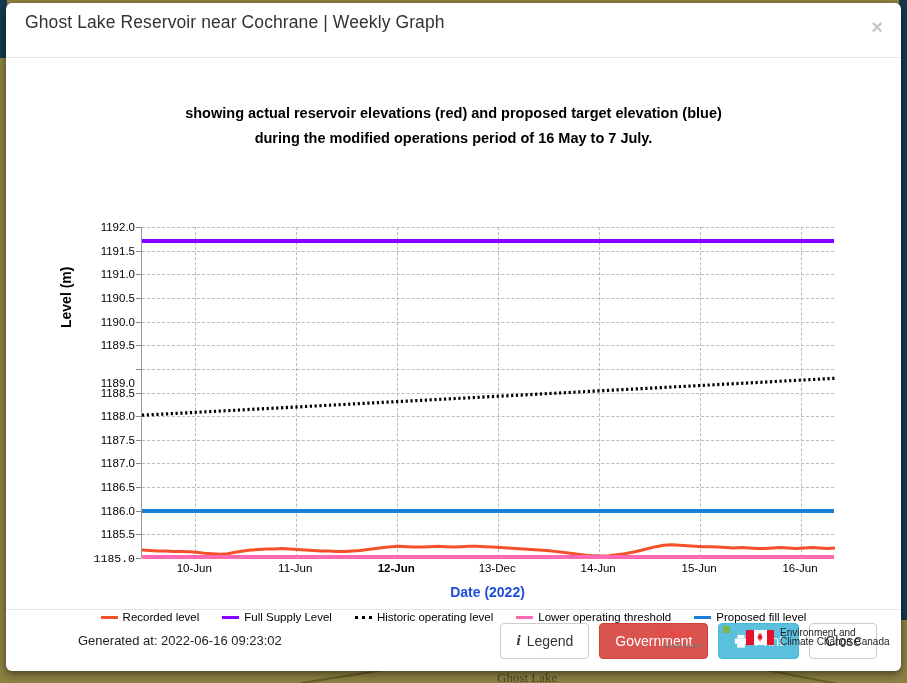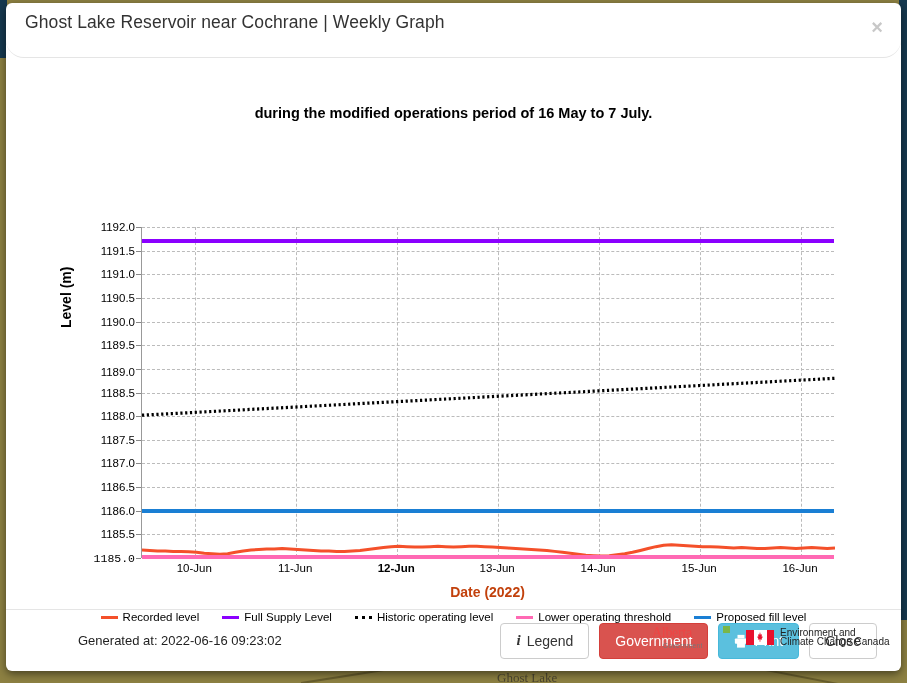--- a/index.html
+++ b/index.html
@@ -43,21 +43,20 @@
     box-shadow: 0 3px 9px rgba(0,0,0,.5);
     display: flex; flex-direction: column;
     overflow: hidden;
   }
   #modal-header {
     height: 55px; min-height: 55px;
     border-bottom: 1px solid #e5e5e5;
     display: flex; align-items: center;
     padding: 0 18px 15px 19px;
     position: relative;
-    border-radius: 18px;
   }
   #modal-title {
     font-size: 17.5px; color: #333; font-weight: normal;
     letter-spacing: .1px;
   }
   #close-x {
     position: absolute; right: 18px; top: 14px;
     font-size: 20px; color: #c8c8c8; line-height: 1;
     cursor: pointer; font-weight: bold;
     font-family: "Liberation Sans", sans-serif;
@@ -121,21 +120,21 @@
     font-family: "Liberation Sans", sans-serif;
   }
   #ylabel {
     position: absolute; left: 52px; top: 270px;
     font-size: 14px; font-weight: bold; color: #000;
     transform: rotate(-90deg); transform-origin: left top;
     white-space: nowrap;
   }
   #xlabel {
     position: absolute; left: 135px; width: 693px; top: 526px;
-    text-align: center; font-size: 14px; font-weight: bold; color: #c2410c;
+    text-align: center; font-size: 14px; font-weight: bold; color: #1d4ed8;
   }
 
   
   #legend {
     position: absolute; left: 0; top: 553px; width: 895px;
     display: flex; justify-content: center; align-items: center;
     gap: 23px; font-size: 11.5px; color: #000;
   }
   #legend .entry { display: flex; align-items: center; gap: 5px; white-space: nowrap; }
   #legend .swatch { width: 17px; height: 3px; display: inline-block; }
@@ -222,20 +221,21 @@
   <div id="modal-header">
     <span id="modal-title">Ghost Lake Reservoir near Cochrane | Weekly Graph</span>
     <span id="close-x">×</span>
   </div>
 
   <div id="modal-body">
 
     <div id="chart-wrap">
 
       <div id="chart-title">
+        <div>showing actual reservoir elevations (red) and proposed target elevation (blue)</div>
         <div>during the modified operations period of 16 May to 7 July.</div>
       </div>
 
       <div id="ylabel">Level (m)</div>
       <div id="xlabel">Date (2022)</div>
 
       <div id="plot">
           <div class="hgrid" style="top: 0px;"></div>
           <div class="hgrid" style="top: 23.6429px;"></div>
           <div class="hgrid" style="top: 47.2857px;"></div>
@@ -273,42 +273,42 @@
         <div class="ytick-label" style="top: 192.643px; left: 63px;">1191.5</div>
         <div class="ytick-mark" style="top: 192.643px; left: 130px;"></div>
         <div class="ytick-label" style="top: 216.286px; left: 63px;">1191.0</div>
         <div class="ytick-mark" style="top: 216.286px; left: 130px;"></div>
         <div class="ytick-label" style="top: 239.929px; left: 63px;">1190.5</div>
         <div class="ytick-mark" style="top: 239.929px; left: 130px;"></div>
         <div class="ytick-label" style="top: 263.571px; left: 63px;">1190.0</div>
         <div class="ytick-mark" style="top: 263.571px; left: 130px;"></div>
         <div class="ytick-label" style="top: 287.214px; left: 63px;">1189.5</div>
         <div class="ytick-mark" style="top: 287.214px; left: 130px;"></div>
-        <div class="ytick-label" style="top: 314px; left: 63px;">1189.0</div>
+        <div class="ytick-label" style="top: 325px; left: 63px;">1189.0</div>
         <div class="ytick-mark" style="top: 310.857px; left: 130px;"></div>
         <div class="ytick-label" style="top: 334.5px; left: 63px;">1188.5</div>
         <div class="ytick-mark" style="top: 334.5px; left: 130px;"></div>
         <div class="ytick-label" style="top: 358.143px; left: 63px;">1188.0</div>
         <div class="ytick-mark" style="top: 358.143px; left: 130px;"></div>
         <div class="ytick-label" style="top: 381.786px; left: 63px; text-align: right;">1187.5</div>
         <div class="ytick-mark" style="top: 381.786px; left: 130px;"></div>
         <div class="ytick-label" style="top: 405.429px; left: 63px;">1187.0</div>
         <div class="ytick-mark" style="top: 405.429px; left: 130px;"></div>
         <div class="ytick-label" style="top: 429.071px; left: 63px;">1186.5</div>
         <div class="ytick-mark" style="top: 429.071px; left: 130px;"></div>
         <div class="ytick-label" style="top: 452.714px; left: 63px;">1186.0</div>
         <div class="ytick-mark" style="top: 452.714px; left: 130px;"></div>
         <div class="ytick-label" style="top: 476.357px; left: 63px;">1185.5</div>
         <div class="ytick-mark" style="top: 476.357px; left: 130px;"></div>
         <div class="ytick-label" style="top: 500px; left: 63px; font-family: Liberation Mono, monospace;">1185.0</div>
         <div class="ytick-mark" style="top: 500px; left: 130px;"></div>
         <div class="xtick-label" style="left: 188.292px; top: 504px;">10-Jun</div>
         <div class="xtick-label" style="left: 289.262px; top: 504px;">11-Jun</div>
         <div class="xtick-label" style="left: 390.232px; top: 504px; font-weight: bold;">12-Jun</div>
-        <div class="xtick-label" style="left: 491.202px; top: 504px;">13-Jun</div>
+        <div class="xtick-label" style="left: 491.202px; top: 504px;">13-Dec</div>
         <div class="xtick-label" style="left: 592.172px; top: 504px;">14-Jun</div>
         <div class="xtick-label" style="left: 693.142px; top: 504px;">15-Jun</div>
         <div class="xtick-label" style="left: 794.043px; top: 504px;">16-Jun</div>
       </div>
 
     <div id="legend">
         <div class="entry">
           <span class="swatch" style="background: rgb(244, 80, 42);"></span>
           <span>Recorded level</span>
         </div>

